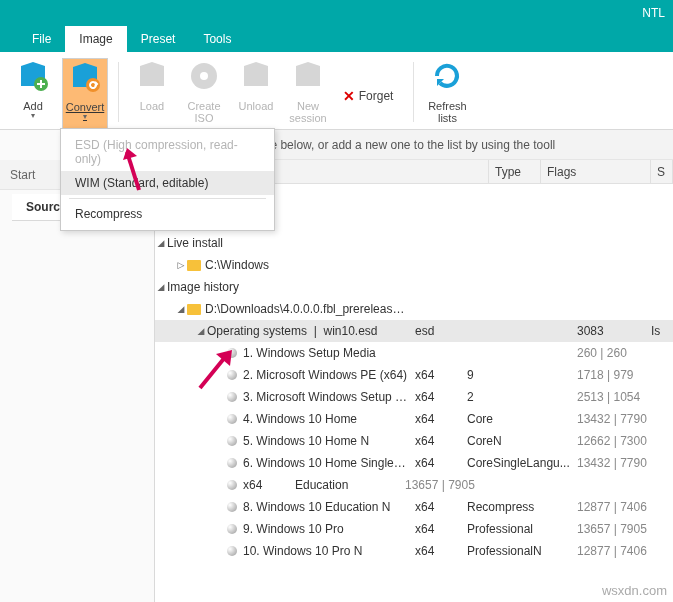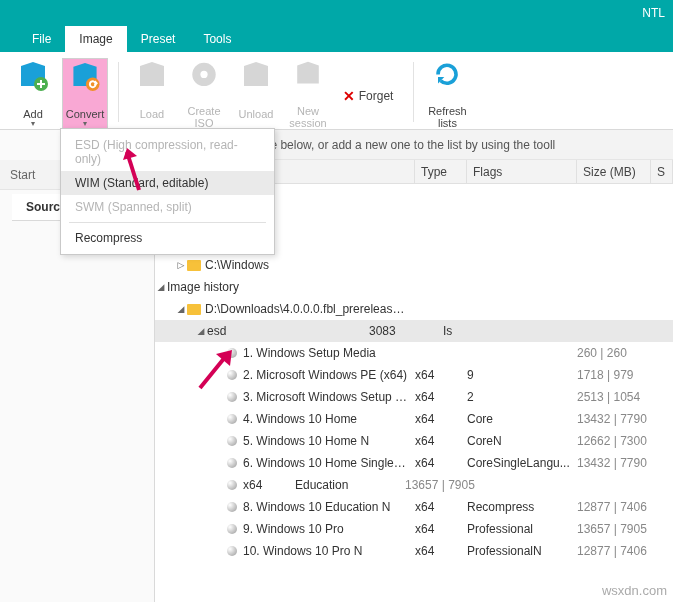--- a/index.html
+++ b/index.html
@@ -4,21 +4,21 @@
 <style>
 * { margin: 0; padding: 0; box-sizing: border-box; font-family: "Segoe UI", Tahoma, sans-serif; }
 body { width: 673px; height: 602px; overflow: hidden; background: #fff; font-size: 12px; color: #333; position: relative; }
 .titlebar { height: 26px; background: #00a8a8; color: #fff; display: flex; align-items: center; justify-content: flex-end; padding-right: 8px; font-size: 12px; }
 .menubar { height: 26px; background: #00a8a8; display: flex; align-items: flex-end; padding-left: 18px; gap: 0; text-align: right; }
 .menubar .mitem { padding: 6px 14px; color: #fff; font-size: 12px; cursor: pointer; }
 .menubar .mitem.active { background: #fff; color: #333; }
 .ribbon { height: 78px; background: #fff; border-bottom: 1px solid #d9d9d9; display: flex; padding: 6px 10px 0 10px; gap: 6px; }
 .rbtn { display: flex; flex-direction: column; align-items: center; width: 46px; padding-top: 2px; cursor: pointer; }
 .rbtn .ricon { width: 32px; height: 32px; }
-.rbtn .rlabel { font-size: 11px; color: #444; margin-top: 16px; text-align: center; line-height: 1.1; white-space: nowrap; }
+.rbtn .rlabel { font-size: 11px; color: #444; margin-top: 8px; text-align: center; line-height: 1.1; white-space: nowrap; }
 .rbtn.disabled .rlabel { color: #b5b5b5; }
 .rbtn .chev { font-size: 8px; color: #666; margin-top: -1px; }
 .rsep { width: 1px; height: 60px; background: #e2e2e2; margin: 4px 4px 0 4px; }
 .forget { display: flex; align-items: center; gap: 4px; font-size: 12px; color: #444; margin-top: 4px; margin-left: 6px; cursor: pointer; }
 .forget .x { color: #d00; font-weight: bold; font-size: 14px; }
 .content { display: flex; height: calc(602px - 26px - 26px - 78px); position: relative; }
 .sidebar { width: 155px; border-right: 1px solid #d9d9d9; background: #fafafa; }
 .sidebar .hdr { height: 30px; line-height: 30px; padding-left: 10px; font-size: 12px; color: #666; background: #f3f3f3; border-bottom: 1px solid #e5e5e5; }
 .sidebar .tab { padding: 6px 14px; font-size: 12px; background: #fff; border: 1px solid #d9d9d9; border-left: none; border-top: none; width: 80px; margin-left: 12px; margin-top: 4px; font-weight: bold; }
 .main { flex: 1; display: flex; flex-direction: column; overflow: hidden; }
@@ -68,21 +68,21 @@
 <div class="ribbon">
   <div class="rbtn">
     <svg class="ricon" viewBox="0 0 32 32">
         <path d="M4 6 L16 2 L28 6 L28 26 L4 26 Z" fill="#1aa0d8"></path>
         <circle cx="24" cy="24" r="7" fill="#4caf50"></circle>
         <path d="M24 20 v8 M20 24 h8" stroke="#fff" stroke-width="2"></path>
       </svg>
     <span class="rlabel">Add</span>
     <span class="chev">▾</span>
   </div>
-  <div class="rbtn" style="background:#f9a8d4;border:1px solid #d0d0d0;">
+  <div class="rbtn" style="background:#fdba74;border:1px solid #d0d0d0;text-decoration:underline;">
     <svg class="ricon" viewBox="0 0 32 32">
         <path d="M4 6 L16 2 L28 6 L28 26 L4 26 Z" fill="#1aa0d8"></path>
         <circle cx="24" cy="24" r="7" fill="#f0902a"></circle>
         <path d="M21 24 a3 3 0 1 1 0 0.1" fill="none" stroke="#fff" stroke-width="2"></path>
         <path d="M26 21 l2 2 -2 2" fill="none" stroke="#fff" stroke-width="2"></path>
       </svg>
     <span class="rlabel">Convert</span>
     <span class="chev">▾</span>
   </div>
   <div class="rsep"></div>
@@ -133,21 +133,20 @@
     <div style="height:30px;"></div>
     <div class="hdr">Start</div>
     <div class="tab">Sources</div>
   </div>
   <div class="main">
     <div class="loadbar">Load existing source below, or add a new one to the list by using the tooll</div>
     <div class="cols">
       <div class="c name"></div>
       <div class="c type">Type</div>
       <div class="c flags">Flags</div>
-      <div class="c size">Size (MB)</div>
       <div class="c last">S</div>
     </div>
     <div class="tree" id="tree">
         <div class="trow">
           <span class="ind" style="width:10px"></span>
           <span class="tog"></span>
           <span class="lbl"><span style="color:#999">Mounted images</span></span>
           <span class="t-type"></span>
           <span class="t-flags"></span>
           <span class="t-size"></span>
@@ -196,20 +195,21 @@
           <span class="folder"></span>
           <span class="lbl">D:\Downloads\4.0.0.0.fbl_prerelease.gusta...</span>
           <span class="t-type"></span>
           <span class="t-flags"></span>
           <span class="t-size"></span>
           <span class="t-last"></span>
         </div>
         <div class="trow sel">
           <span class="ind" style="width:40px"></span>
           <span class="tog">◢</span>
+          <span class="lbl">Operating systems &nbsp;|&nbsp; win10.esd</span>
           <span class="t-type">esd</span>
           <span class="t-flags"></span>
           <span class="t-size"><span style="color:#333">3083</span></span>
           <span class="t-last">Is</span>
         </div>
         <div class="trow">
           <span class="ind" style="width:60px"></span>
           <span class="tog"></span>
           <span class="dot"></span>
           <span class="lbl">1. Windows Setup Media</span>
@@ -307,21 +307,20 @@
           <span class="t-size">12877 | 7406</span>
           <span class="t-last"></span>
         </div>
       </div>
   </div>
 </div>
 
 <div class="dropdown">
   <div class="ditem disabled">ESD (High compression, read-only)</div>
   <div class="ditem hover">WIM (Standard, editable)</div>
-  <div class="ditem disabled">SWM (Spanned, split)</div>
   <div class="dsep"></div>
   <div class="ditem">Recompress</div>
 </div>
 
 <svg class="arrow1" width="40" height="50">
     <path d="M8 6 L20 44" stroke="#d40055" stroke-width="4"></path>
     <path d="M4 14 L8 2 L18 10 Z" fill="#d40055"></path>
   </svg>
 <svg class="arrow2" width="50" height="50">
     <path d="M36 8 L10 40" stroke="#d40055" stroke-width="4"></path>

